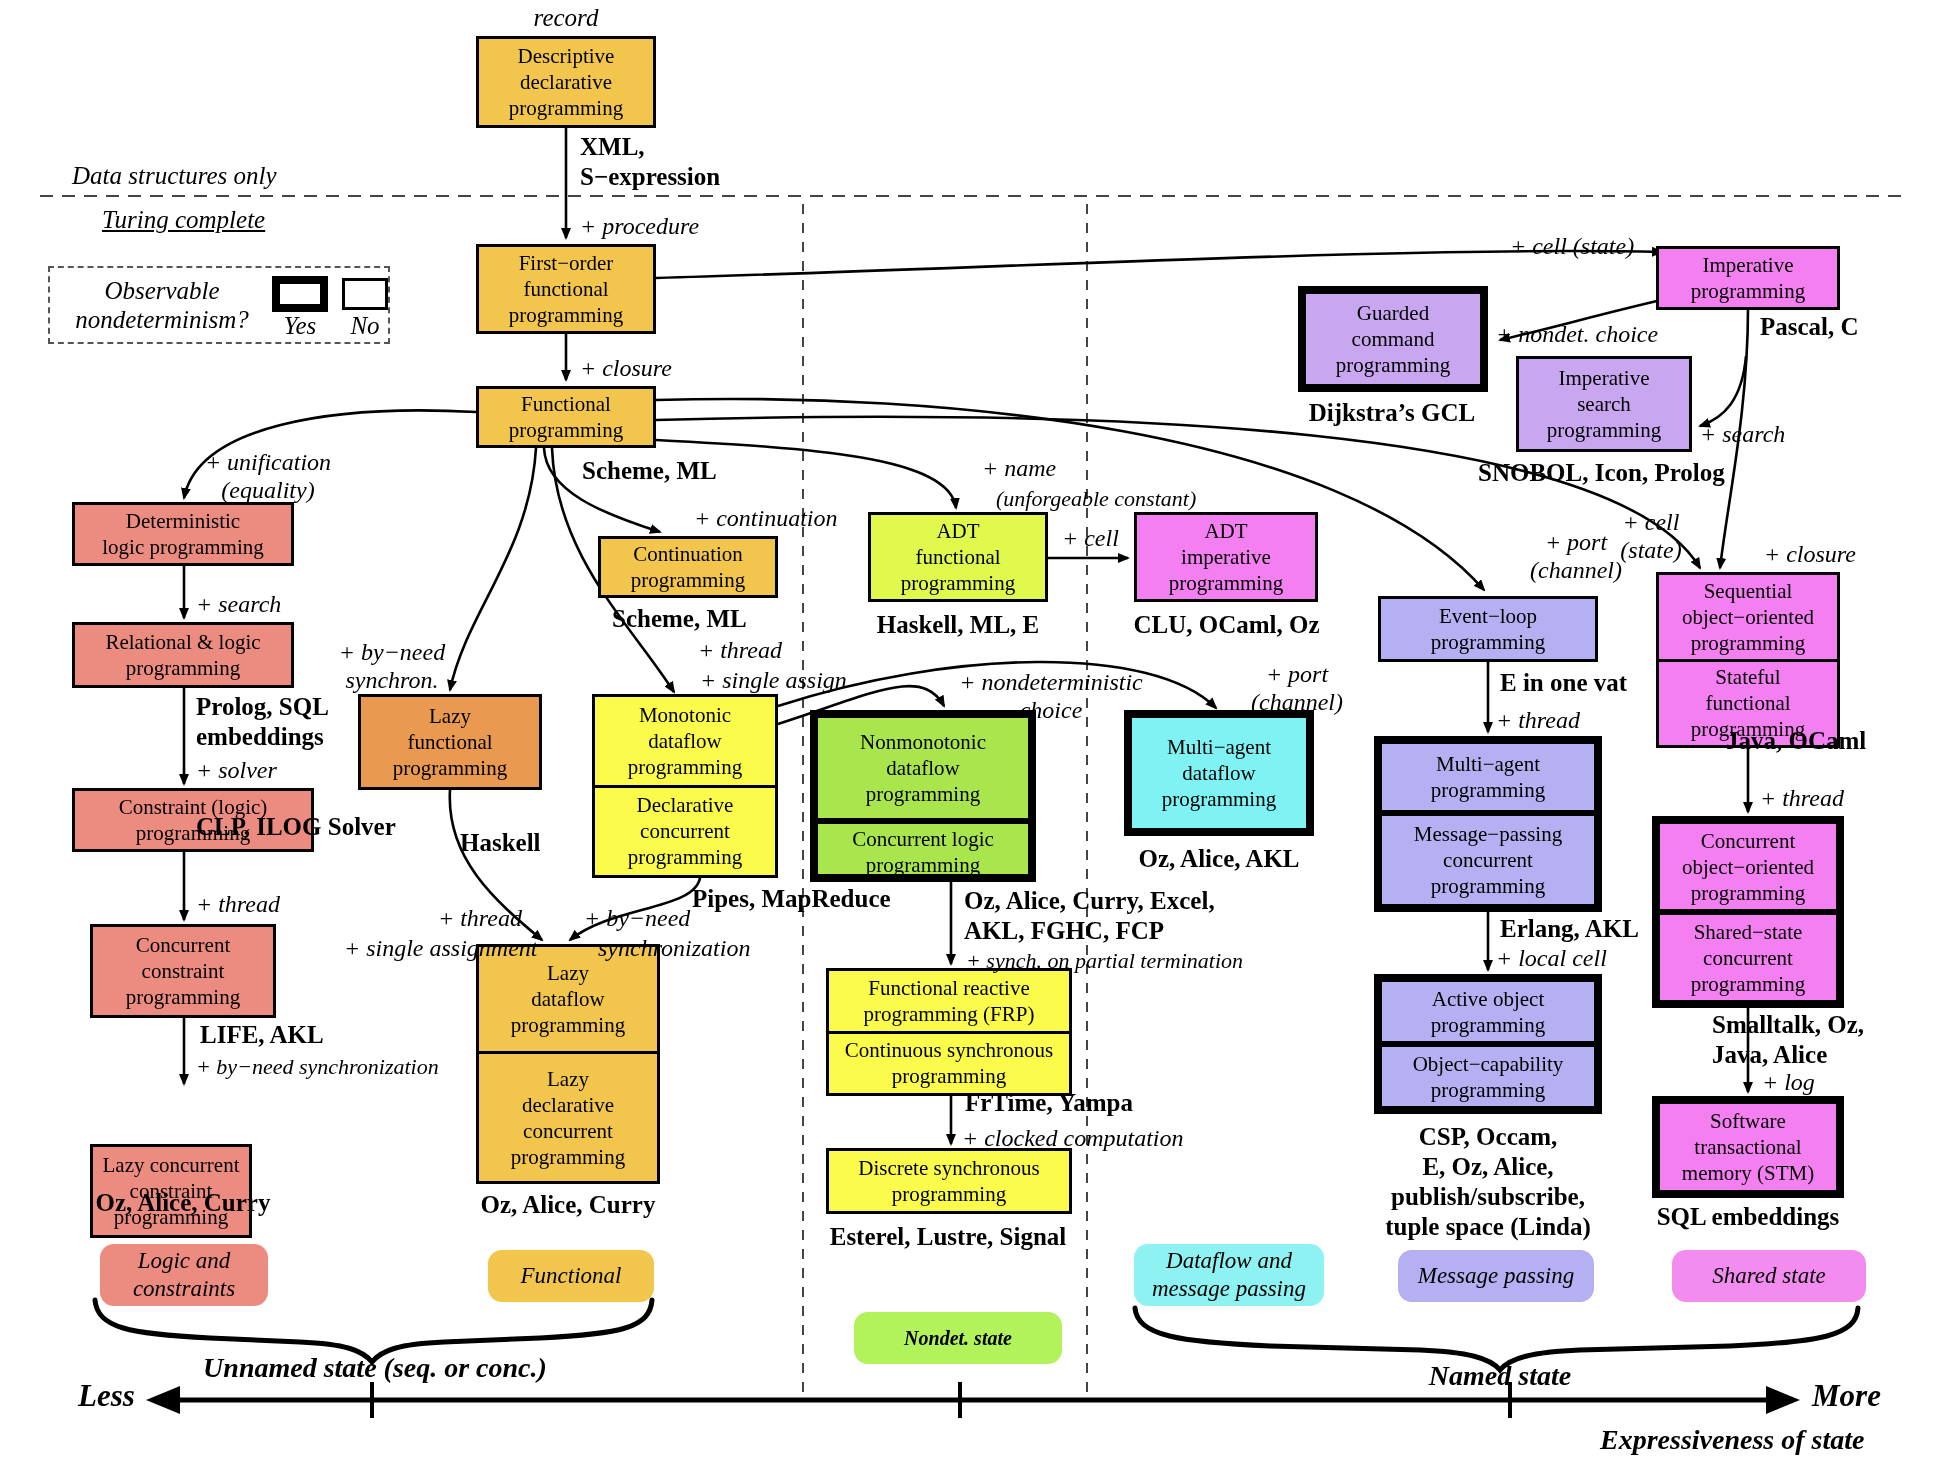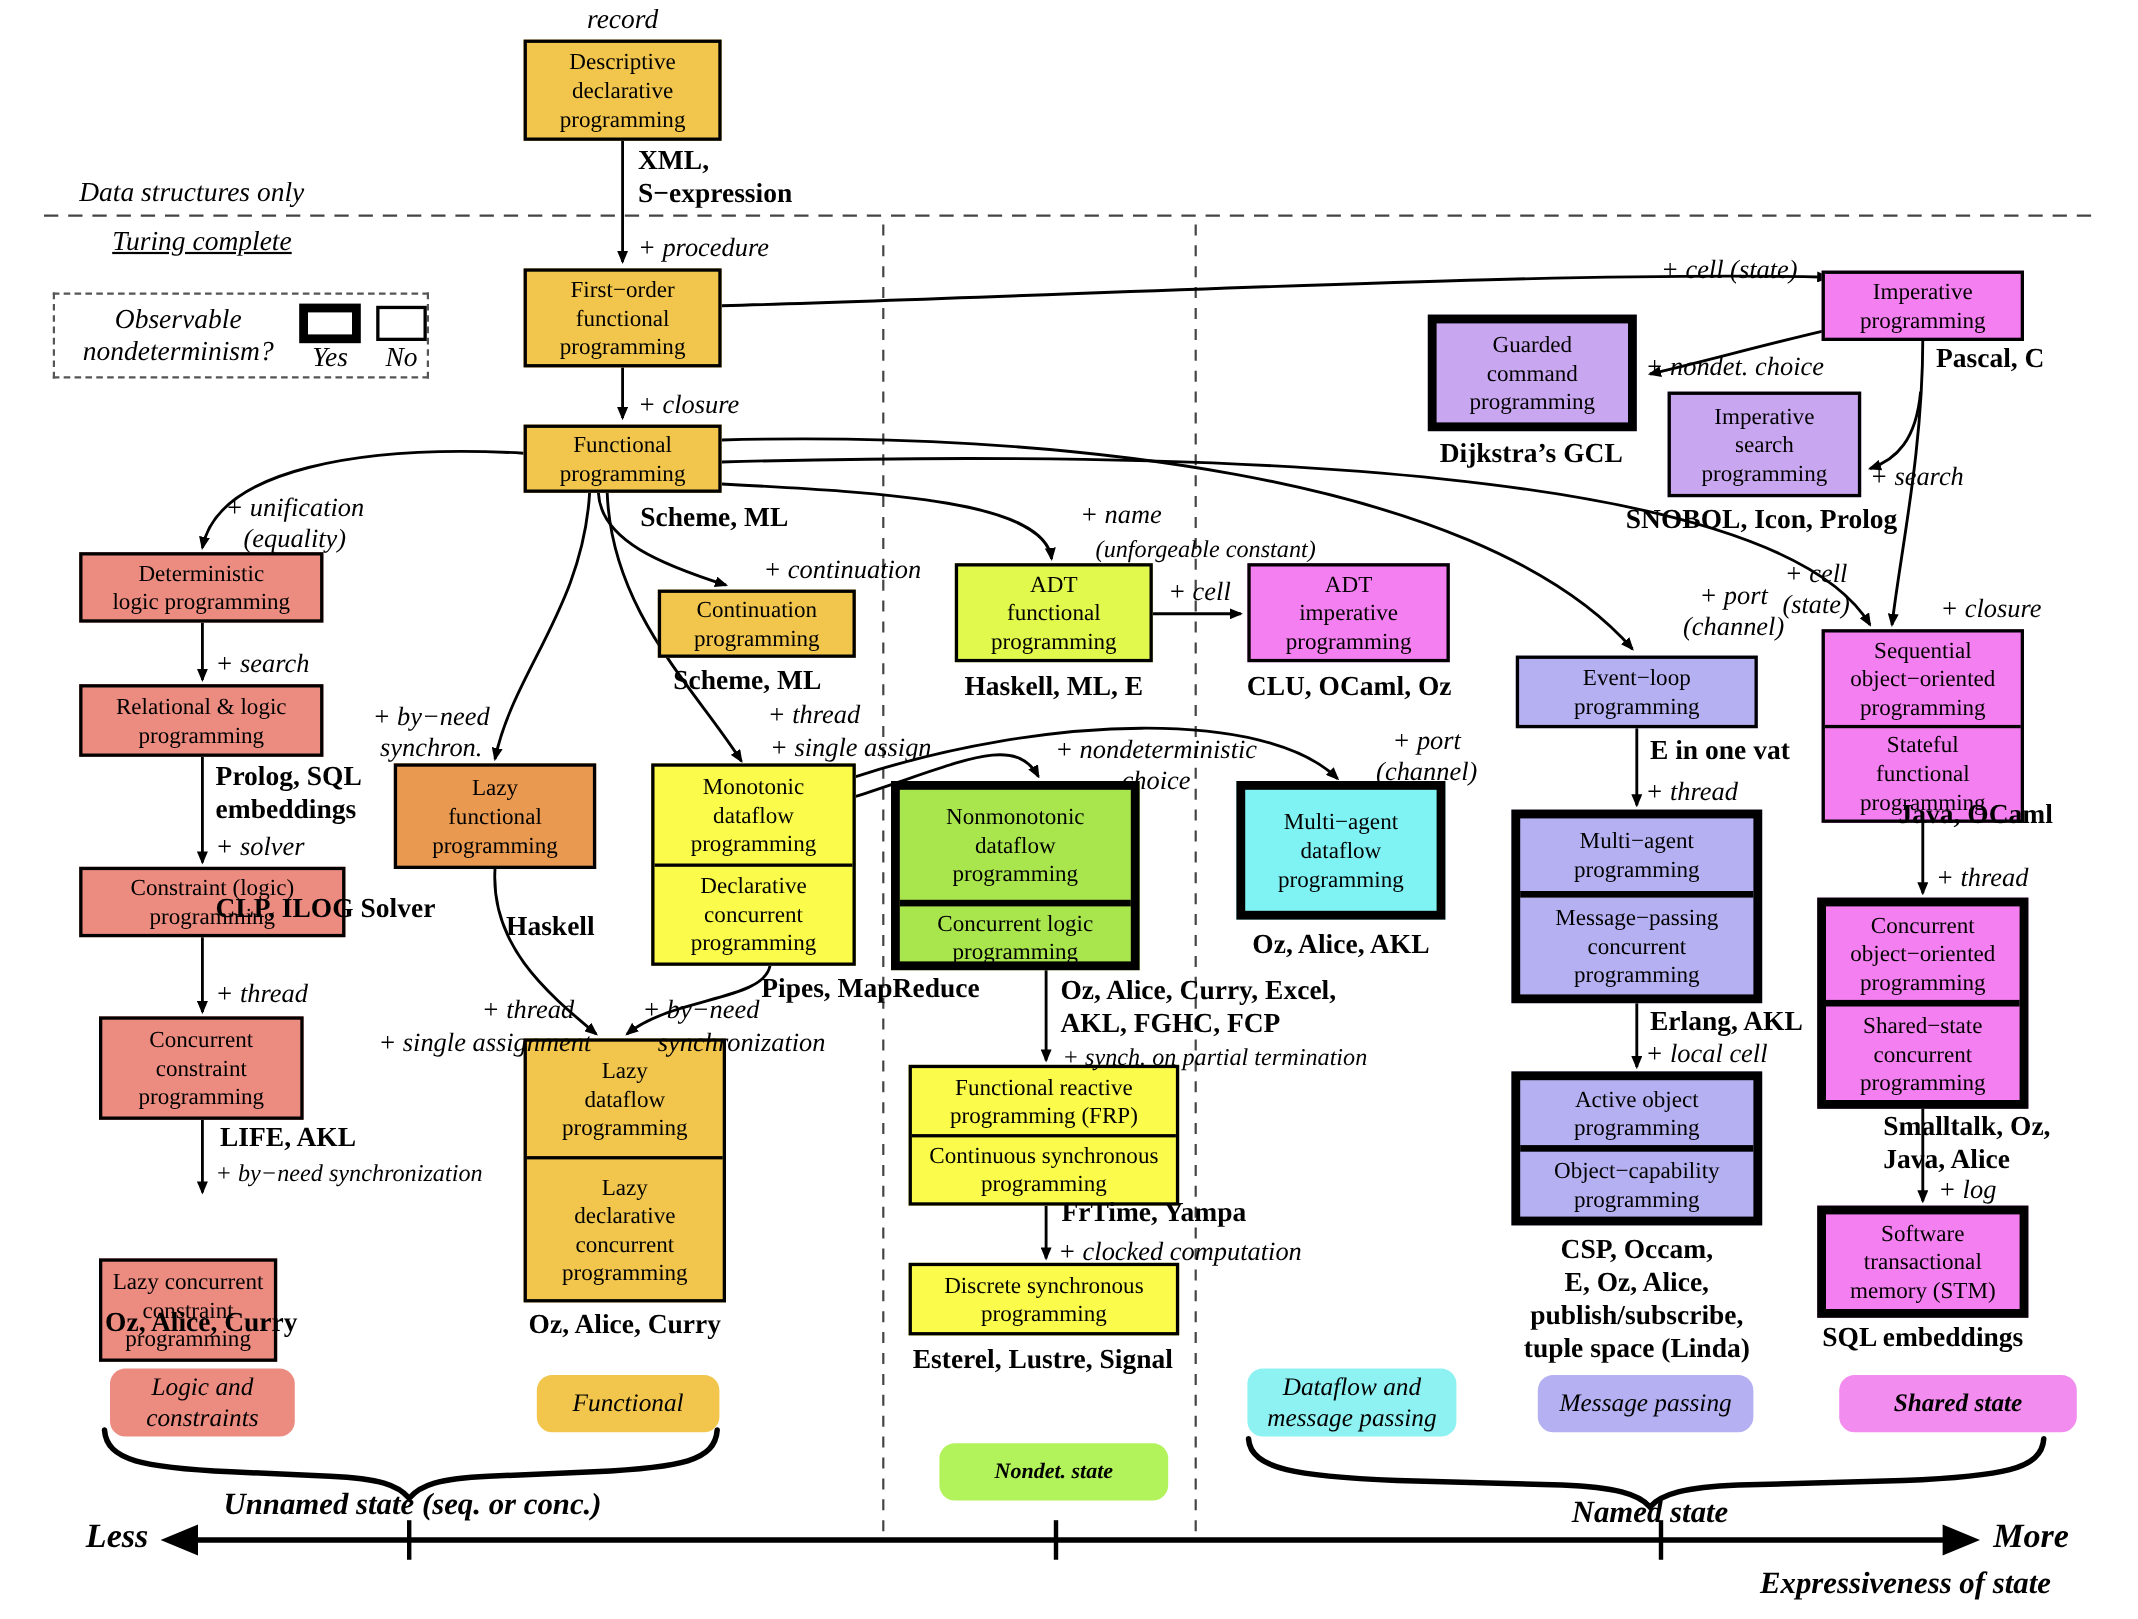--- a/index.html
+++ b/index.html
@@ -342,21 +342,21 @@
 Java, Alice</div>
   <div class="lbl lang c" style="left:1644px;top:1202px;width:208px;">SQL embeddings</div>
 
   <div class="chip salmon" style="left:100px;top:1244px;width:168px;height:62px;">Logic and
 constraints</div>
   <div class="chip gold" style="left:488px;top:1250px;width:166px;height:52px;">Functional</div>
   <div class="chip green bigital" style="left:854px;top:1312px;width:208px;height:52px;font-size:20px;">Nondet. state</div>
   <div class="chip cyan" style="left:1134px;top:1244px;width:190px;height:62px;">Dataflow and
 message passing</div>
   <div class="chip lav" style="left:1398px;top:1250px;width:196px;height:52px;">Message passing</div>
-  <div class="chip mag" style="left:1672px;top:1250px;width:216px;height:52px;font-weight:bold;">Shared state</div>
+  <div class="chip mag" style="left:1672px;top:1250px;width:194px;height:52px;">Shared state</div>
 
   <div class="lbl bigital c" style="left:140px;top:1352px;width:470px;">Unnamed state (seq. or conc.)</div>
   <div class="lbl bigital c" style="left:1380px;top:1360px;width:240px;">Named state</div>
   <div class="lbl endlbl" style="left:78px;top:1378px;">Less</div>
   <div class="lbl endlbl" style="left:1812px;top:1378px;">More</div>
   <div class="lbl bigital" style="left:1600px;top:1424px;">Expressiveness of state</div>
 
 </div>
 
 </body></html>

